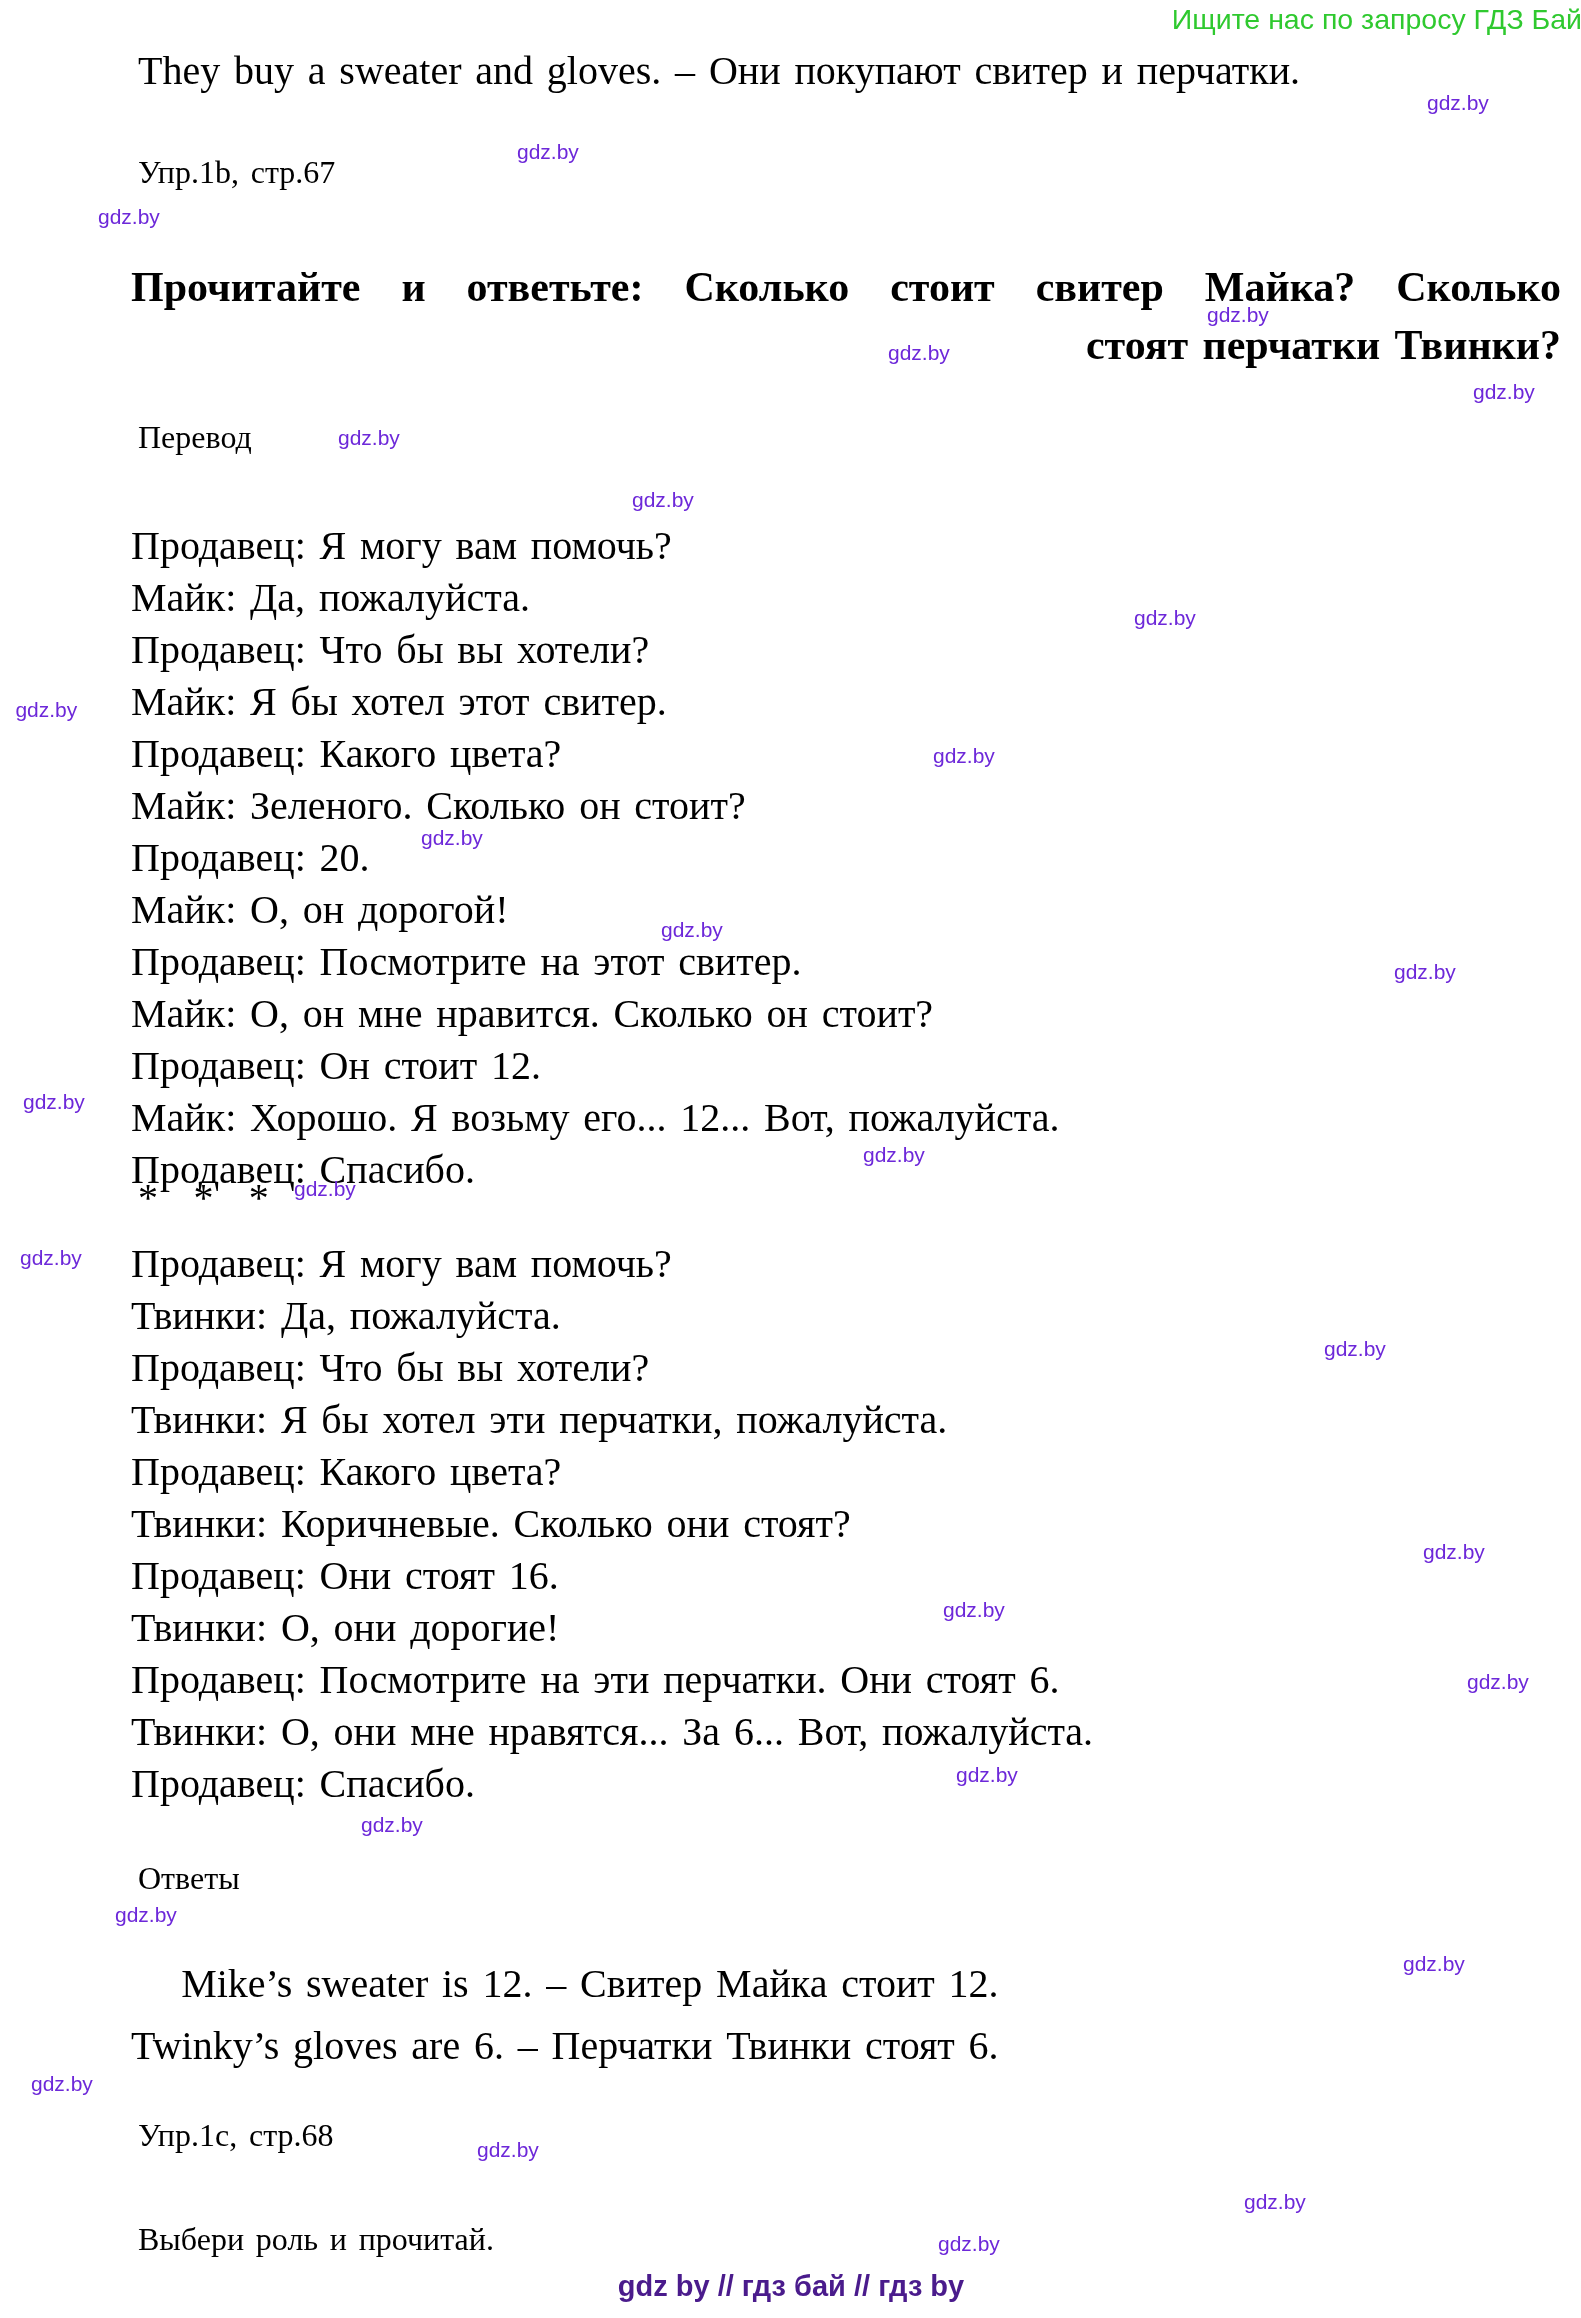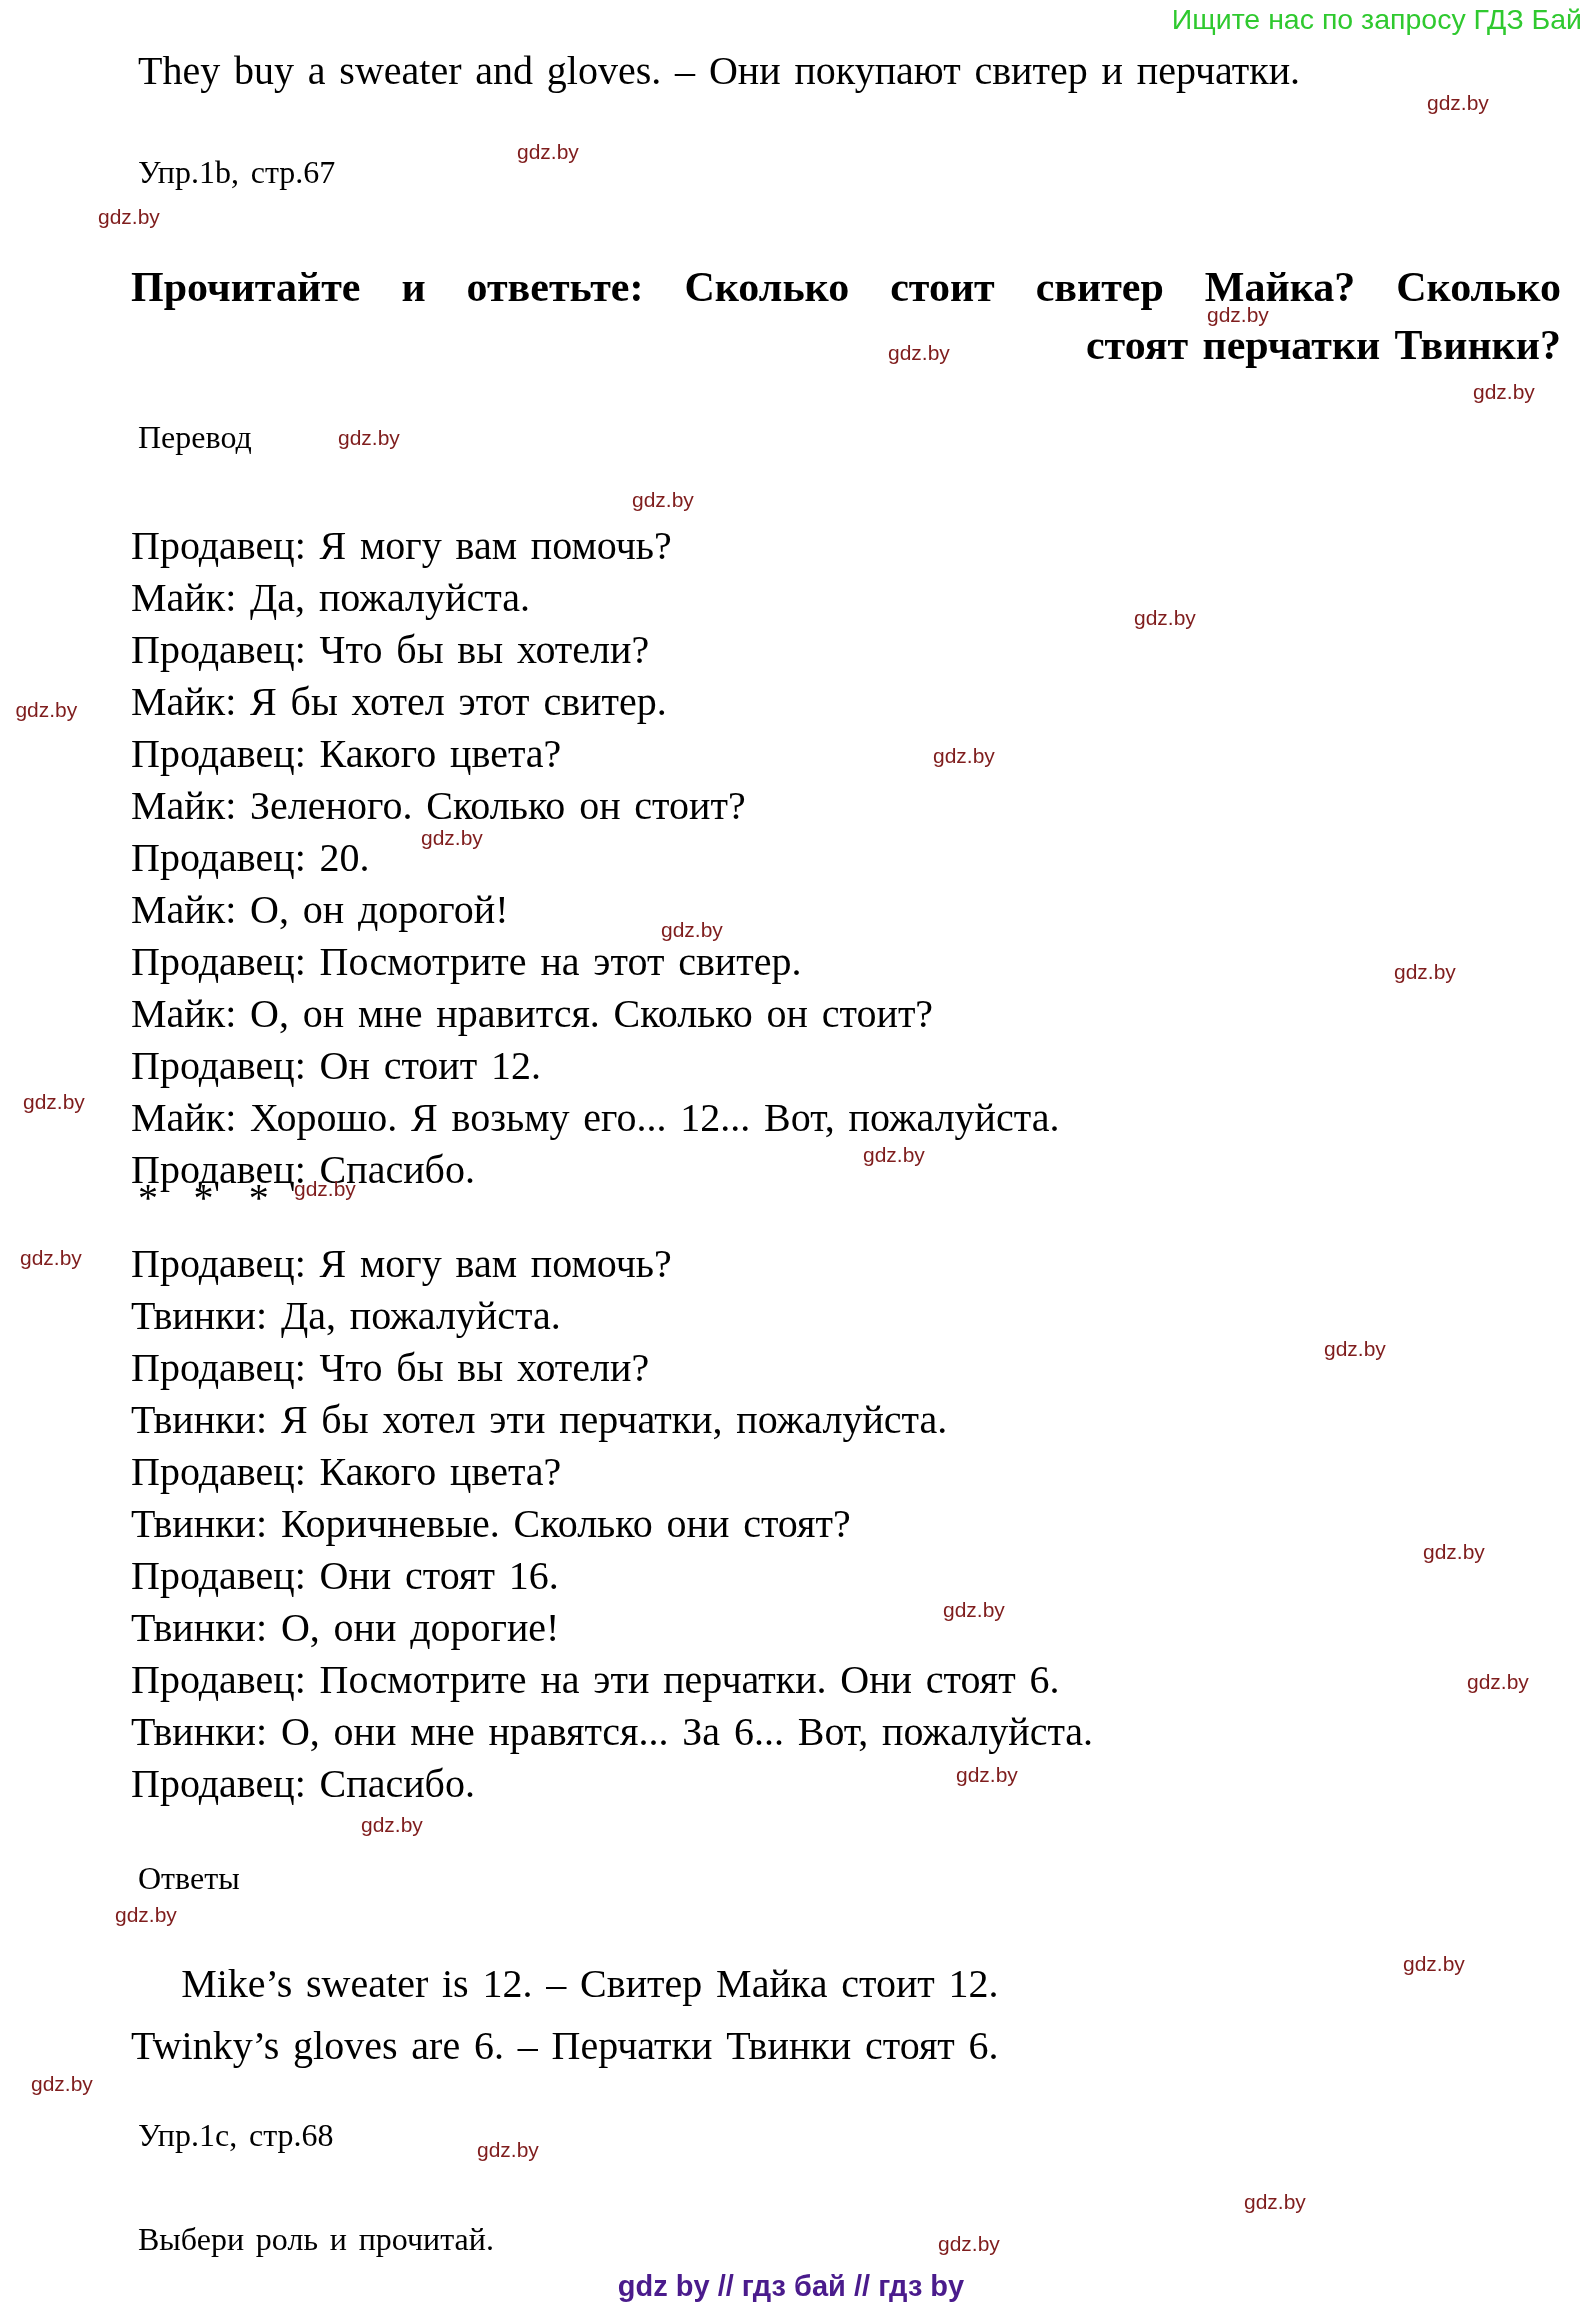--- a/index.html
+++ b/index.html
@@ -56,21 +56,21 @@
     font-size: 40px;
     line-height: 62px;
     word-spacing: 3.8px;
     text-align: right;
   }
   .separator { letter-spacing: 10.8px; font-size: 40px; }
   .watermark {
     position: absolute;
     font-family: "Liberation Sans", sans-serif;
     font-size: 21px;
-    color: #7f1d1d;
+    color: #6d28d9;
     white-space: nowrap;
   }
   .footer {
     position: absolute;
     top: 2270px; left: 0; right: 0;
     text-align: center;
     font-family: "Liberation Sans", sans-serif;
     font-size: 29px;
     color: var(--footer-purple, #4a1b8c);
     white-space: nowrap;

